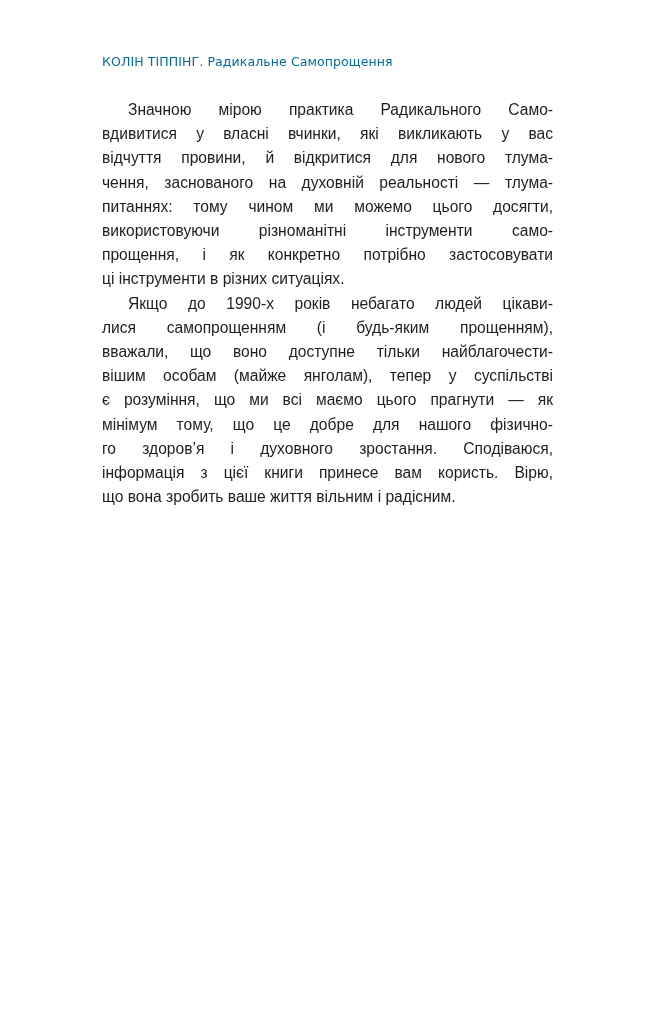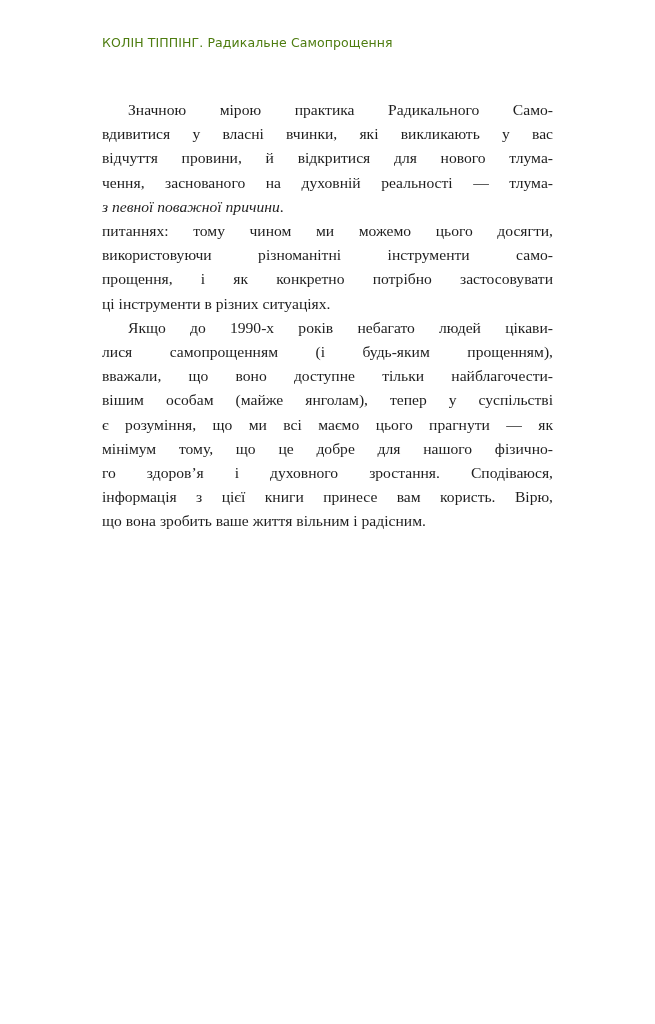--- a/index.html
+++ b/index.html
@@ -1,43 +1,42 @@
 <!DOCTYPE html>
 <html><head>
 <meta charset="utf-8">
 <style>
   html, body { margin:0; padding:0; background:#ffffff; }
   body { width:655px; height:1024px; position:relative; overflow:hidden; }
   .running-head {
-    position:absolute; left:102px; top:35px;
-    font-family:"DejaVu Sans", sans-serif; font-size:12.5px; color:#4d7c0f;
+    position:absolute; left:102px; top:54px;
+    font-family:"DejaVu Sans", sans-serif; font-size:12.5px; color:#0369a1;
     letter-spacing:0.1px; white-space:nowrap;
   }
   .body-text {
     position:absolute; left:102px; top:98px; width:451px;
-    font-family:Liberation Serif, serif; font-size:15.6px; line-height:24.2px;
+    font-family:Liberation Sans, sans-serif; font-size:15.6px; line-height:24.2px;
     color:#1e1e1e; text-align:justify; hyphens:manual;
   }
   .body-text em { font-style:italic; }
   .line { display:block; text-align:justify; text-align-last:justify; text-indent:0; white-space:nowrap; }
   .line.first { padding-left:26px; }
   .line.last { text-align-last:left; }
 </style>
 </head>
 <body>
 
 <div class="running-head">КОЛІН ТІППІНГ. Радикальне Самопрощення</div>
 
 <div class="body-text">
   <div class="para">
     <span class="line first">Значною мірою практика Радикального Само-</span>
     <span class="line">вдивитися у власні вчинки, які викликають у вас</span>
     <span class="line">відчуття провини, й відкритися для нового тлума-</span>
     <span class="line">чення, заснованого на духовній реальності — тлума-</span>
-    <span class="line last"><em>з певної поважної причини</em><span>.</span></span>
   </div>
   <div class="para">
     <span class="line">питаннях: тому чином ми можемо цього досягти,</span>
     <span class="line">використовуючи різноманітні інструменти само-</span>
     <span class="line">прощення, і як конкретно потрібно застосовувати</span>
     <span class="line last">ці інструменти в різних ситуаціях.</span>
   </div>
   <div class="para">
     <span class="line first">Якщо до 1990-х років небагато людей цікави-</span>
     <span class="line">лися самопрощенням (і будь-яким прощенням),</span>

